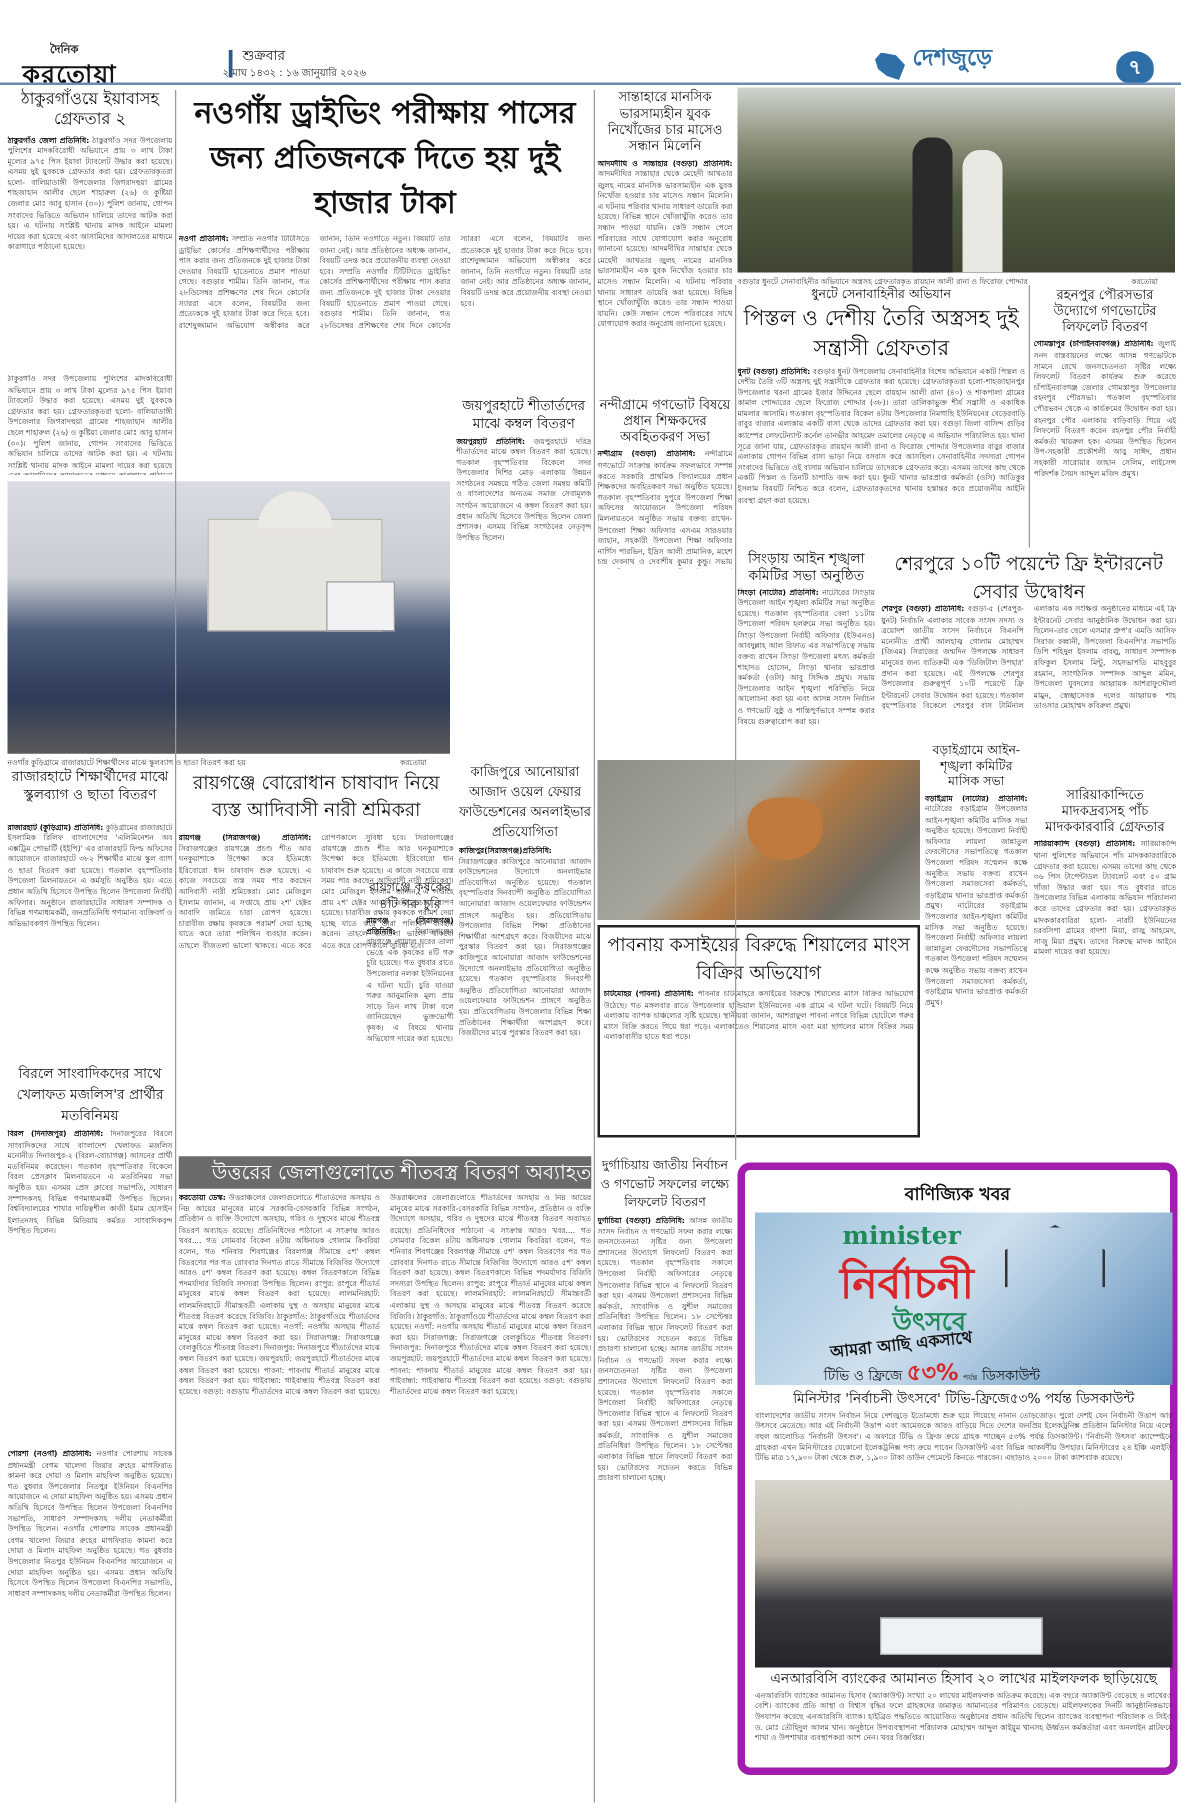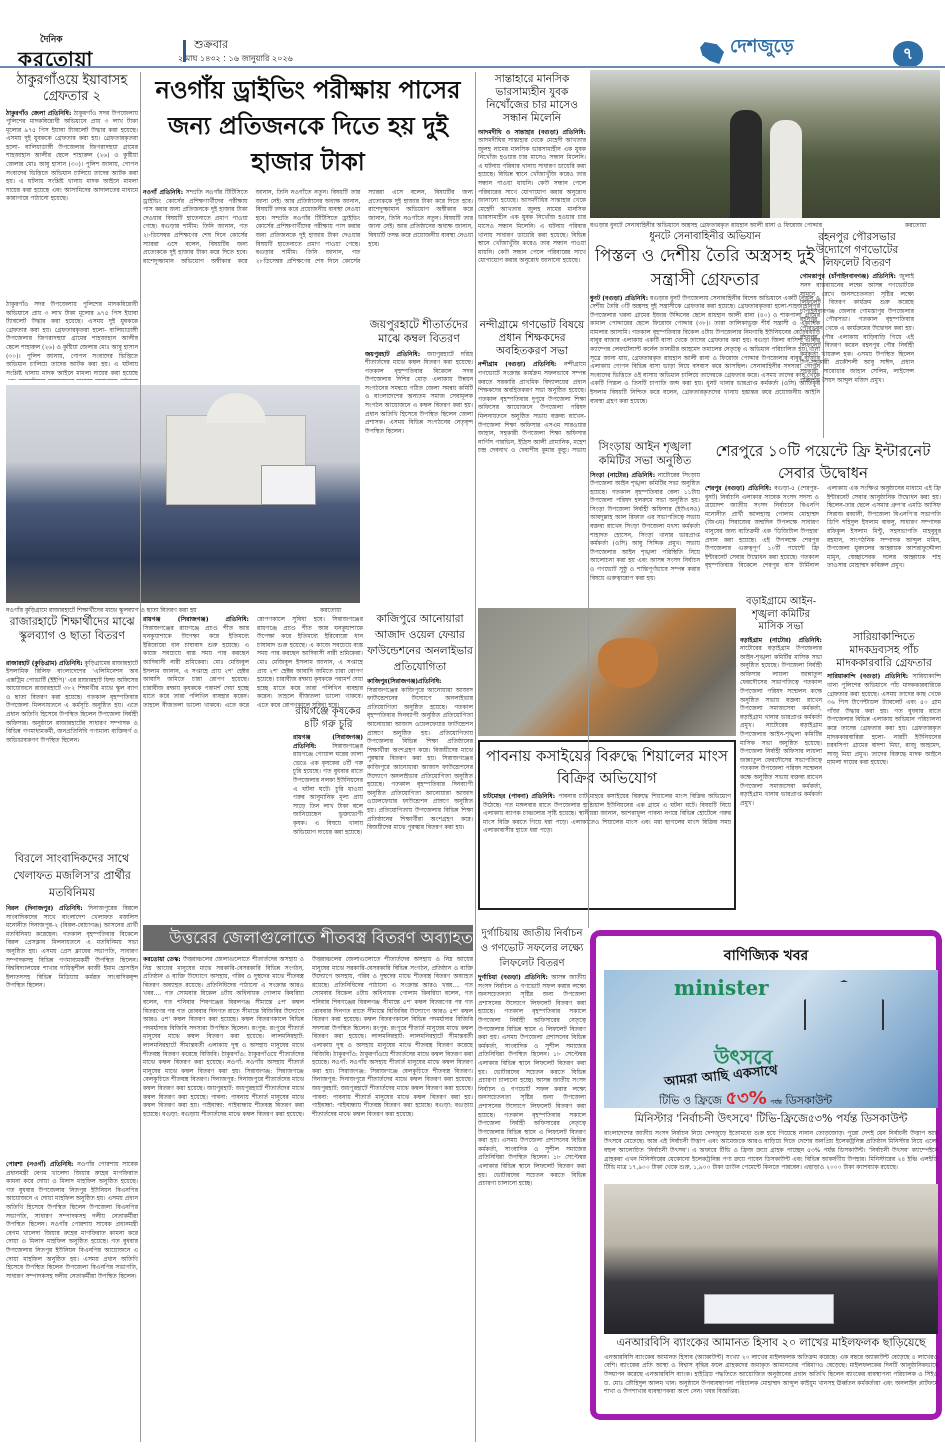--- a/index.html
+++ b/index.html
@@ -83,41 +83,42 @@
 <div class="abs caption" style="left:590px;top:220px;width:290px">বগুড়ার ধুনটে সেনাবাহিনীর অভিযানে অস্ত্রসহ গ্রেফতারকৃত রায়হান আলী রানা ও ফিরোজ পোদ্দার</div>
 <div class="abs caption" style="left:905px;top:220px">করতোয়া</div>
 
 <div class="abs" style="left:590px;top:230px;width:230px;height:205px">
   <div class="hl" style="font-size:10px">ধুনটে সেনাবাহিনীর অভিযান</div>
   <div class="hl" style="font-size:17px;line-height:24px;margin-bottom:3px">পিস্তল ও দেশীয় তৈরি অস্ত্রসহ দুই সন্ত্রাসী গ্রেফতার</div>
   <div class="txt" style="height:135px"><b>ধুনট (বগুড়া) প্রতিনিধি:</b> <span>বগুড়ার ধুনট উপজেলায় সেনাবাহিনীর বিশেষ অভিযানে একটি পিস্তল ও দেশীয় তৈরি ৩টি অস্ত্রসহ দুই সন্ত্রাসীকে গ্রেফতার করা হয়েছে। গ্রেফতারকৃতরা হলো-শাহজাহানপুর উপজেলার খরনা গ্রামের ইজার উদ্দিনের ছেলে রায়হান আলী রানা (৪০) ও শাকপালা গ্রামের কামাল পোদ্দারের ছেলে ফিরোজ পোদ্দার (৩৮)। তারা তালিকাভুক্ত শীর্ষ সন্ত্রাসী ও একাধিক মামলার আসামি। গতকাল বৃহস্পতিবার বিকেল ৪টায় উপজেলার নিমগাছি ইউনিয়নের বেড়েরবাড়ি বাবুর বাজার এলাকায় একটি বাসা থেকে তাদের গ্রেফতার করা হয়। বগুড়া জিলা বাসিন্দ গুড়ির ক্যাম্পের লেফটেন্যান্ট কর্নেল তানভীর আহমেদ তমালের নেতৃত্বে এ অভিযান পরিচালিত হয়। থানা সূত্রে জানা যায়, গ্রেফতারকৃত রায়হান আলী রানা ও ফিরোজ পোদ্দার উপজেলার বাবুর বাজার এলাকায় গোপন বিভিন্ন বাসা ভাড়া নিয়ে বসবাস করে আসছিল। সেনাবাহিনীর সদস্যরা গোপন সংবাদের ভিত্তিতে ওই বাসায় অভিযান চালিয়ে তাদেরকে গ্রেফতার করে। এসময় তাদের কাছ থেকে একটি পিস্তল ও তিনটি চাপাতি জব্দ করা হয়। ধুনট থানার ভারপ্রাপ্ত কর্মকর্তা (ওসি) আতিকুর ইসলাম বিষয়টি নিশ্চিত করে বলেন, গ্রেফতারকৃতদের থানায় হস্তান্তর করে প্রয়োজনীয় আইনি ব্যবস্থা গ্রহণ করা হয়েছে।</span></div>
 </div>
 <div class="abs col-rule" style="left:823px;top:228px;height:210px"></div>
 
-<div class="abs" style="left:800px;top:230px;width:114px;height:205px">
+<div class="abs" style="left:827px;top:230px;width:114px;height:205px">
   <div class="hl" style="font-size:10.5px;margin-bottom:3px">রহনপুর পৌরসভার উদ্যোগে গণভোটের লিফলেট বিতরণ</div>
   <div class="txt" style="height:165px"><b>গোমস্তাপুর (চাঁপাইনবাবগঞ্জ) প্রতিনিধি:</b> <span>জুলাই সনদ বাস্তবায়নের লক্ষ্যে আসন্ন গণভোটকে সামনে রেখে জনসচেতনতা সৃষ্টির লক্ষ্যে লিফলেট বিতরণ কার্যক্রম শুরু করেছে চাঁপাইনবাবগঞ্জ জেলার গোমস্তাপুর উপজেলার রহনপুর পৌরসভা। গতকাল বৃহস্পতিবার পৌরভবন থেকে এ কার্যক্রমের উদ্বোধন করা হয়। রহনপুর পৌর এলাকায় বাড়িবাড়ি গিয়ে এই লিফলেট বিতরণ করেন রহনপুর পৌর নির্বাহী কর্মকর্তা খায়রুল হক। এসময় উপস্থিত ছিলেন উপ-সহকারী প্রকৌশলী আবু সাঈদ, প্রধান সহকারী সারোয়ার জাহান সেলিম, লাইসেন্স পরিদর্শক সৈয়দ আব্দুল মজিদ প্রমুখ।</span></div>
 </div>
 
 <div class="abs" style="left:590px;top:440px;width:110px;height:160px">
   <div class="hl" style="font-size:11px;margin-bottom:3px">সিংড়ায় আইন শৃঙ্খলা কমিটির সভা অনুষ্ঠিত</div>
   <div class="txt" style="height:115px"><b>সিংড়া (নাটোর) প্রতিনিধি:</b> <span>নাটোরের সিংড়ায় উপজেলা আইন শৃঙ্খলা কমিটির সভা অনুষ্ঠিত হয়েছে। গতকাল বৃহস্পতিবার বেলা ১১টায় উপজেলা পরিষদ হলরুমে সভা অনুষ্ঠিত হয়। সিংড়া উপজেলা নির্বাহী অফিসার (ইউএনও) আবদুল্লাহ আল রিফাত এর সভাপতিত্বে সভায় বক্তব্য রাখেন সিংড়া উপজেলা মৎস্য কর্মকর্তা শাহাদত হোসেন, সিংড়া থানার ভারপ্রাপ্ত কর্মকর্তা (ওসি) আবু সিদ্দিক প্রমুখ। সভায় উপজেলার আইন শৃঙ্খলা পরিস্থিতি নিয়ে আলোচনা করা হয় এবং আসন্ন সংসদ নির্বাচন ও গণভোট সুষ্ঠু ও শান্তিপূর্ণভাবে সম্পন্ন করার বিষয়ে গুরুত্বারোপ করা হয়।</span></div>
 </div>
 
 <div class="abs" style="left:705px;top:440px;width:236px;height:150px">
   <div class="hl" style="font-size:15px;line-height:22px;margin-bottom:0">শেরপুরে ১০টি পয়েন্টে ফ্রি ইন্টারনেট সেবার উদ্বোধন</div>
   <div class="txt" style="column-count:2;column-gap:8px;height:96px"><b>শেরপুর (বগুড়া) প্রতিনিধি:</b> <span>বগুড়া-৫ (শেরপুর-ধুনট) নির্বাচনি এলাকার সাবেক সংসদ সদস্য ও ত্রয়োদশ জাতীয় সংসদ নির্বাচনে বিএনপি মনোনীত প্রার্থী আলহাজ্ব গোলাম মোহাম্মদ (জিএম) সিরাজের জন্মদিন উপলক্ষে সাধারণ মানুষের জন্য ব্যতিক্রমী এক 'ডিজিটাল উপহার' প্রদান করা হয়েছে। এই উপলক্ষে শেরপুর উপজেলার গুরুত্বপূর্ণ ১০টি পয়েন্টে ফ্রি ইন্টারনেট সেবার উদ্বোধন করা হয়েছে। গতকাল বৃহস্পতিবার বিকেলে শেরপুর বাস টার্মিনাল এলাকায় এক সংক্ষিপ্ত অনুষ্ঠানের মাধ্যমে এই ফ্রি ইন্টারনেট সেবার আনুষ্ঠানিক উদ্বোধন করা হয়। ছিলেন-তার ছেলে এসমার গ্রুপ'র এমডি আসিফ সিরাজ রব্বানী, উপজেলা বিএনপি'র সভাপতি ডিপি শহিদুল ইসলাম বাবলু, সাধারণ সম্পাদক রফিকুল ইসলাম মিন্টু, সহসভাপতি মাহবুবুর রহমান, সাংগঠনিক সম্পাদক আব্দুল মমিন, উপজেলা যুবদলের আহ্বায়ক আশরাফুদ্দৌলা মামুন, স্বেচ্ছাসেবক দলের আহ্বায়ক শাহ তাওসার মোহাম্মদ কবিরুল প্রমুখ।</span></div>
 </div>
 
 <div class="abs" style="left:6px;top:615px;width:132px;height:215px">
   <div class="hl" style="font-size:11px;margin-bottom:16px">রাজারহাটে শিক্ষার্থীদের মাঝে স্কুলব্যাগ ও ছাতা বিতরণ</div>
   <div class="txt" style="height:175px"><b>রাজারহাট (কুড়িগ্রাম) প্রতিনিধি:</b> <span>কুড়িগ্রামের রাজারহাটে ইসলামিক রিলিফ বাংলাদেশের 'এলিমিনেশন অব এক্সট্রিম পোভার্টি (ইইপি)' এর রাজারহাট ফিল্ড অফিসের আয়োজনে রাজারহাটে ৩৮২ শিক্ষার্থীর মাঝে স্কুল ব্যাগ ও ছাতা বিতরণ করা হয়েছে। গতকাল বৃহস্পতিবার উপজেলা মিলনায়তনে এ কর্মসূচি অনুষ্ঠিত হয়। এতে প্রধান অতিথি হিসেবে উপস্থিত ছিলেন উপজেলা নির্বাহী অফিসার। অনুষ্ঠানে রাজারহাটের সাধারণ সম্পাদক ও বিভিন্ন গণমাধ্যমকর্মী, জনপ্রতিনিধি গণ্যমান্য ব্যক্তিবর্গ ও অভিভাবকগণ উপস্থিত ছিলেন।</span></div>
 </div>
 
 <div class="abs" style="left:143px;top:615px;width:220px;height:300px">
+  <div class="hl" style="font-size:15px;line-height:22px;margin-bottom:8px">রায়গঞ্জে বোরোধান চাষাবাদ নিয়ে ব্যস্ত আদিবাসী নারী শ্রমিকরা</div>
   <div class="txt" style="column-count:2;column-gap:8px;height:240px"><b>রায়গঞ্জ (সিরাজগঞ্জ) প্রতিনিধি:</b> <span>সিরাজগঞ্জের রায়গঞ্জে প্রচণ্ড শীত আর ঘনকুয়াশাকে উপেক্ষা করে ইতিমধ্যে ইরিবোরো ধান চাষাবাদ শুরু হয়েছে। এ কাজে সবচেয়ে ব্যস্ত সময় পার করছেন আদিবাসী নারী শ্রমিকেরা। মোঃ মেজিবুল ইসলাম জানান, এ সপ্তাহে প্রায় ২শ' হেক্টর আবাদি জমিতে চারা রোপণ হয়েছে। চারাবীজ রক্ষায় কৃষককে পরামর্শ দেয়া হচ্ছে যাতে করে তারা পলিথিন ব্যবহার করেন। তাহলে বীজতলা ভালো থাকবে। এতে করে রোপণকালে সুবিধা হবে।</span> <span>সিরাজগঞ্জের রায়গঞ্জে প্রচণ্ড শীত আর ঘনকুয়াশাকে উপেক্ষা করে ইতিমধ্যে ইরিবোরো ধান চাষাবাদ শুরু হয়েছে। এ কাজে সবচেয়ে ব্যস্ত সময় পার করছেন আদিবাসী নারী শ্রমিকেরা। মোঃ মেজিবুল ইসলাম জানান, এ সপ্তাহে প্রায় ২শ' হেক্টর আবাদি জমিতে চারা রোপণ হয়েছে। চারাবীজ রক্ষায় কৃষককে পরামর্শ দেয়া হচ্ছে যাতে করে তারা পলিথিন ব্যবহার করেন। তাহলে বীজতলা ভালো থাকবে। এতে করে রোপণকালে সুবিধা হবে।</span></div>
 </div>
 
 <div class="abs" style="left:293px;top:705px;width:70px;height:210px">
   <div class="hl" style="font-size:10px;margin-bottom:3px">রায়গঞ্জে কৃষকের ৪টি গরু চুরি</div>
   <div class="txt" style="height:160px"><b>রায়গঞ্জ (সিরাজগঞ্জ) প্রতিনিধি:</b> <span>সিরাজগঞ্জের রায়গঞ্জে গোয়াল ঘরের তালা ভেঙে এক কৃষকের ৪টি গরু চুরি হয়েছে। গত বুধবার রাতে উপজেলার নলকা ইউনিয়নের এ ঘটনা ঘটে। চুরি যাওয়া গরুর আনুমানিক মূল্য প্রায় সাড়ে তিন লাখ টাকা বলে জানিয়েছেন ভুক্তভোগী কৃষক। এ বিষয়ে থানায় অভিযোগ দায়ের করা হয়েছে।</span></div>
 </div>
 
 <div class="abs" style="left:367px;top:610px;width:106px;height:305px">
   <div class="hl" style="font-size:10.5px;line-height:16px;margin-bottom:3px">কাজিপুরে আনোয়ারা আজাদ ওয়েল ফেয়ার ফাউন্ডেশনের অনলাইভার প্রতিযোগিতা</div>
@@ -159,20 +160,21 @@
 <div class="abs" style="left:478px;top:925px;width:108px;height:520px">
   <div class="hl" style="font-size:10px;line-height:15px;margin-bottom:3px">দুর্গাচিয়ায় জাতীয় নির্বাচন ও গণভোট সফলের লক্ষ্যে লিফলেট বিতরণ</div>
   <div class="txt" style="height:455px"><b>দুর্গাচিয়া (বগুড়া) প্রতিনিধি:</b> <span>আসন্ন জাতীয় সংসদ নির্বাচন ও গণভোট সফল করার লক্ষ্যে জনসচেতনতা সৃষ্টির জন্য উপজেলা প্রশাসনের উদ্যোগে লিফলেট বিতরণ করা হয়েছে। গতকাল বৃহস্পতিবার সকালে উপজেলা নির্বাহী অফিসারের নেতৃত্বে উপজেলার বিভিন্ন স্থানে এ লিফলেট বিতরণ করা হয়। এসময় উপজেলা প্রশাসনের বিভিন্ন কর্মকর্তা, সাংবাদিক ও সুশীল সমাজের প্রতিনিধিরা উপস্থিত ছিলেন। ১৮ সেপ্টেম্বর এলাকার বিভিন্ন স্থানে লিফলেট বিতরণ করা হয়। ভোটারদের সচেতন করতে বিভিন্ন প্রচারণা চালানো হচ্ছে।</span> <span>আসন্ন জাতীয় সংসদ নির্বাচন ও গণভোট সফল করার লক্ষ্যে জনসচেতনতা সৃষ্টির জন্য উপজেলা প্রশাসনের উদ্যোগে লিফলেট বিতরণ করা হয়েছে। গতকাল বৃহস্পতিবার সকালে উপজেলা নির্বাহী অফিসারের নেতৃত্বে উপজেলার বিভিন্ন স্থানে এ লিফলেট বিতরণ করা হয়। এসময় উপজেলা প্রশাসনের বিভিন্ন কর্মকর্তা, সাংবাদিক ও সুশীল সমাজের প্রতিনিধিরা উপস্থিত ছিলেন। ১৮ সেপ্টেম্বর এলাকার বিভিন্ন স্থানে লিফলেট বিতরণ করা হয়। ভোটারদের সচেতন করতে বিভিন্ন প্রচারণা চালানো হচ্ছে।</span></div>
 </div>
 
 <div class="abs ad-box" style="left:590px;top:930px;width:352px;height:490px">
   <div class="ad-head" style="font-size:14px;margin-top:8px">বাণিজ্যিক খবর</div>
   <div class="abs" style="left:8px;top:34px;width:334px;height:138px;background:linear-gradient(135deg,#9fc1dc 0%,#cfe0ee 45%,#5d8fbc 100%);overflow:hidden">
     <div class="abs" style="left:70px;top:6px;font-size:20px;font-weight:bold;color:#1f8a5a;font-family:'DejaVu Serif',serif">minister</div>
     <div class="abs" style="left:200px;top:10px;width:80px;height:50px;border:2px solid #333;border-bottom:none;clip-path:polygon(0 40%,50% 0,100% 40%,100% 100%,0 100%)"></div>
+    <div class="abs" style="left:68px;top:30px;font-size:34px;font-weight:bold;color:#d8262a">নির্বাচনী</div>
     <div class="abs" style="left:110px;top:72px;font-size:20px;font-weight:bold;color:#1f8a5a">উৎসবে</div>
     <div class="abs" style="left:60px;top:96px;font-size:13px;font-weight:bold;color:#111;transform:rotate(-6deg)">আমরা আছি একসাথে</div>
     <div class="abs" style="left:55px;top:114px;font-size:11px;color:#111">
       <span>টিভি ও ফ্রিজে</span>
       <span style="font-size:18px;font-weight:bold;color:#d8262a">৫৩%</span>
       <span style="font-size:6px">পর্যন্ত</span>
       <span>ডিসকাউন্ট</span>
     </div>
   </div>
   <div class="abs" style="left:8px;top:176px;width:334px;height:130px">

